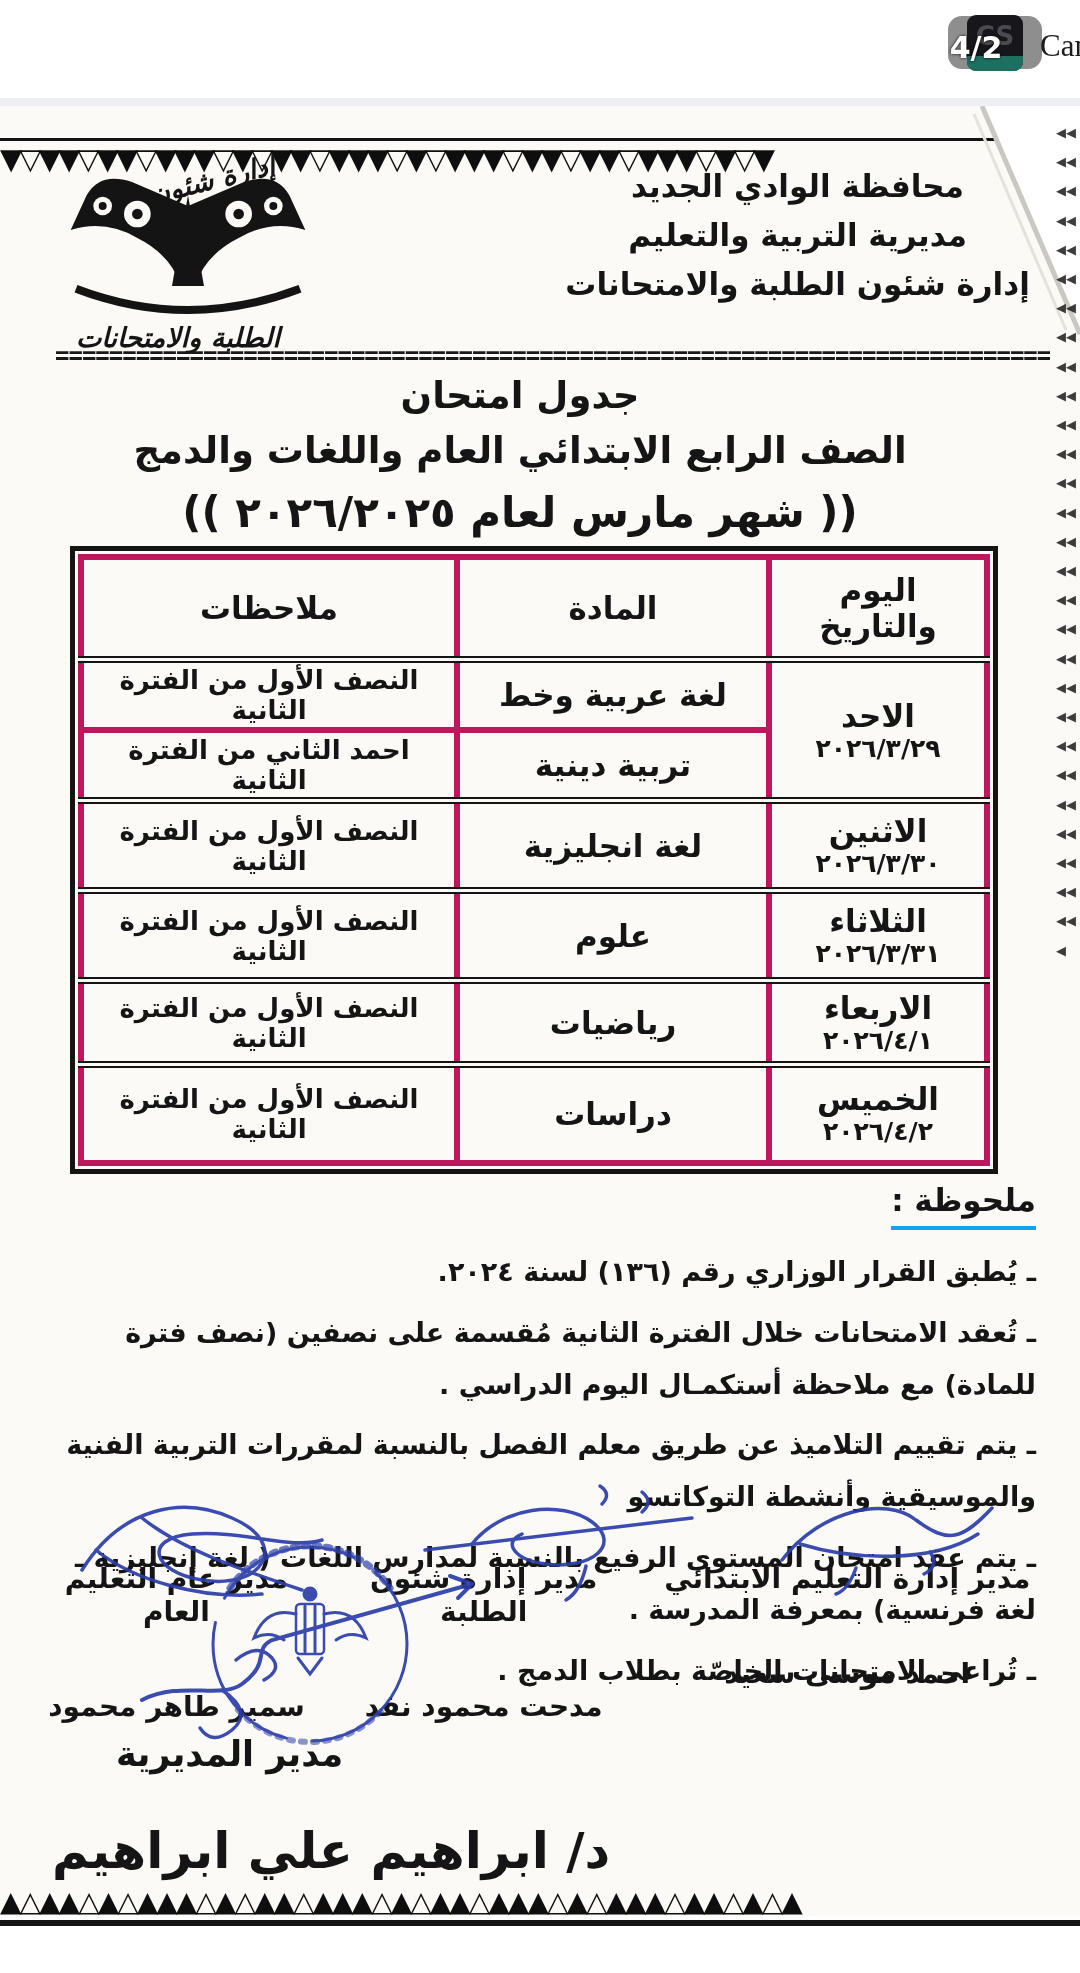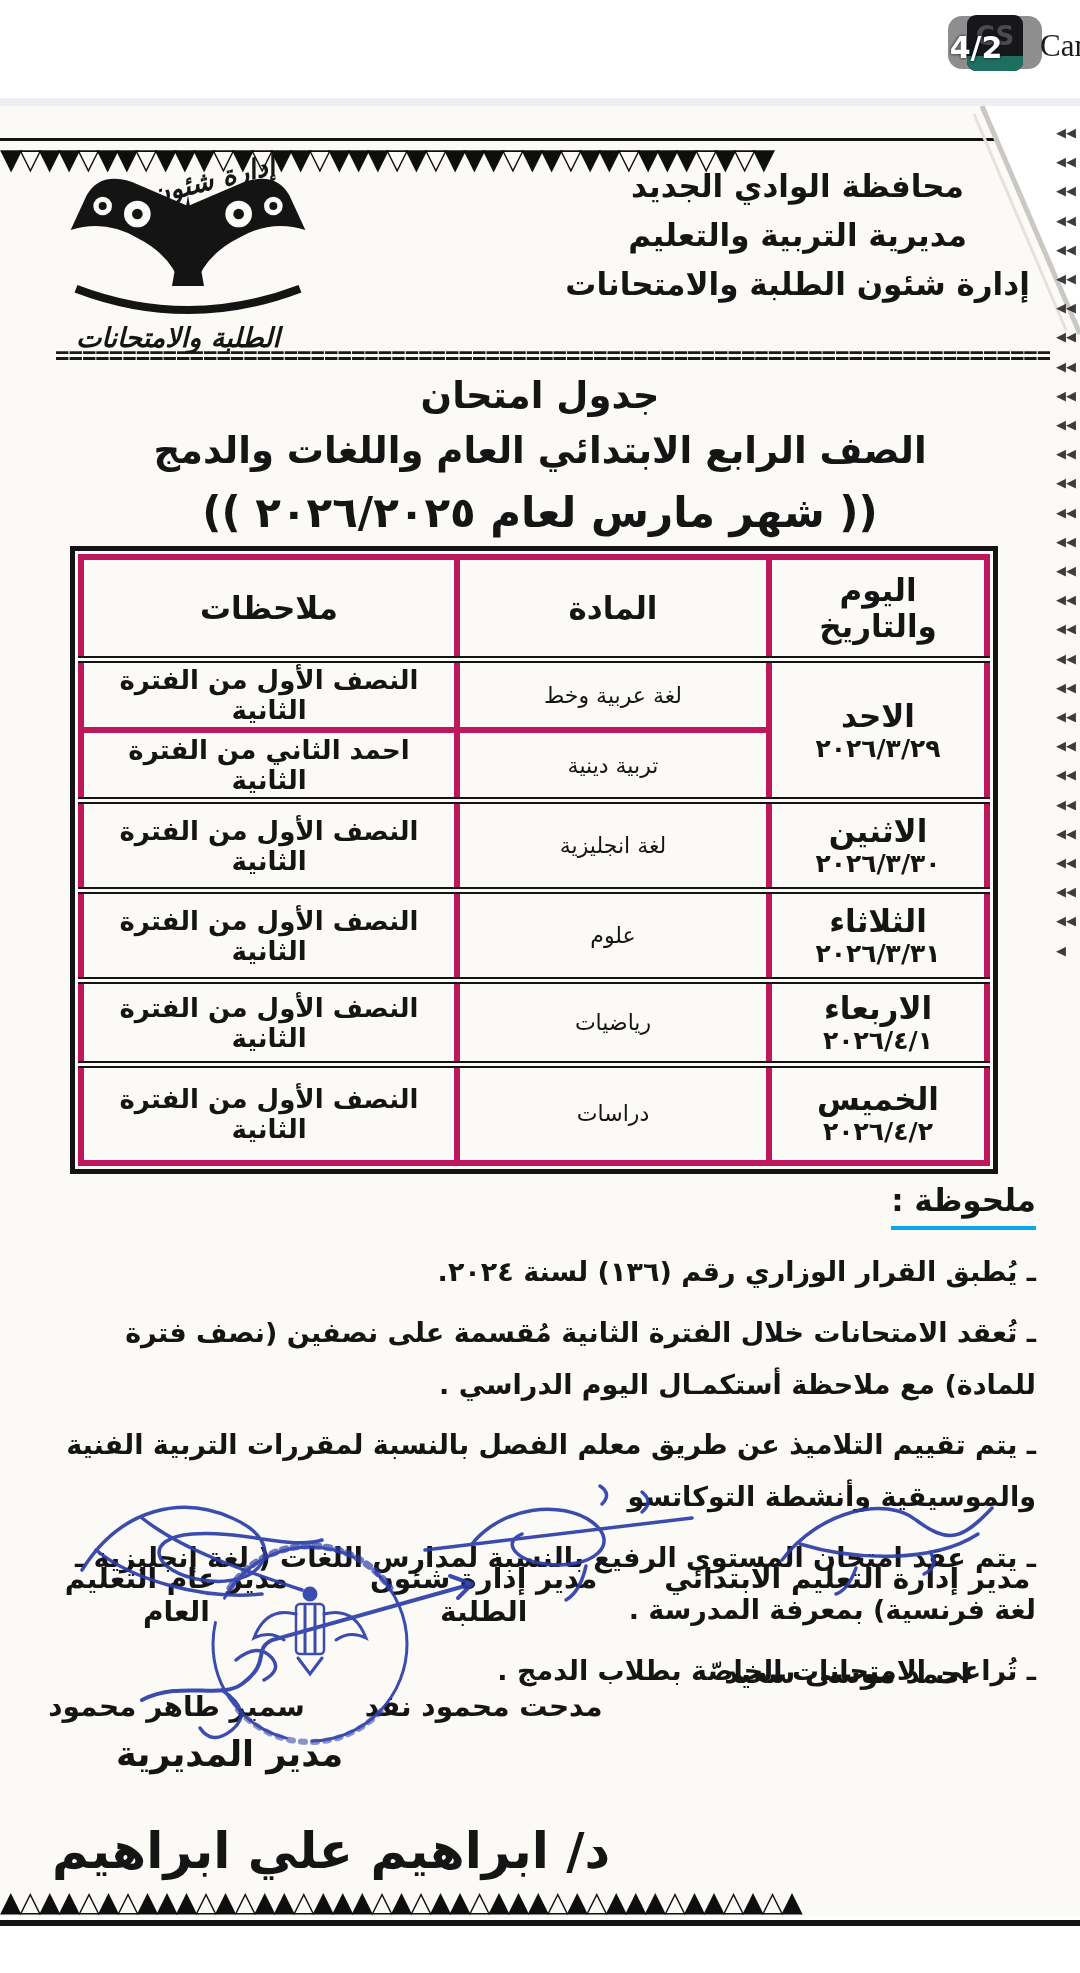--- a/index.html
+++ b/index.html
@@ -28,33 +28,33 @@
   
   .logo-wrap{position:absolute;left:28px;top:60px;width:320px;height:200px;text-align:center;}
   .logo-top-text{position:absolute;left:120px;top:-2px;font-size:27px;font-weight:bold;transform:rotate(-14deg);
                  letter-spacing:1px;font-style:italic;}
   .logo-bottom-text{position:absolute;left:0px;top:156px;width:300px;font-size:27px;font-weight:bold;font-style:italic;}
   .dept{position:absolute;left:545px;top:56px;width:505px;text-align:center;direction:rtl;
         font-weight:bold;font-size:31px;line-height:1.58;}
   .sep{position:absolute;left:55px;top:236px;width:995px;overflow:hidden;white-space:nowrap;
        font-family:"DejaVu Sans Mono",monospace;font-weight:bold;font-size:24px;letter-spacing:-1px;color:#191919;}
   
-  .titles{position:absolute;left:0;top:268px;width:1040px;text-align:center;direction:rtl;font-weight:bold;margin-left:20px;}
+  .titles{position:absolute;left:0;top:268px;width:1040px;text-align:center;direction:rtl;font-weight:bold;}
   .t1{font-size:37px;margin:0 0 12px 0;}
   .t2{font-size:37px;margin:0 0 16px 0;}
   .t3{font-size:42px;letter-spacing:1px;}
   
   .table-frame{position:absolute;left:70px;top:440px;border:5px solid #141414;padding:3px;background:#fbfaf7;}
   table.sched{border-collapse:collapse;direction:rtl;width:906px;table-layout:fixed;}
   table.sched td{border:6px solid #be185d;text-align:center;vertical-align:middle;padding:2px 6px;}
   tr.hrow td{border-bottom:7px double #141414;height:92px;font-weight:bold;font-size:31px;}
   tr.grow td{border-top:7px double #141414;}
   .day-name{font-weight:bold;font-size:31px;}
   .day-date{font-weight:bold;font-size:25px;letter-spacing:4px;margin-top:0;white-space:nowrap;}
-  .subj{font-weight:normal;font-size:22px;}
+  .subj{font-weight:bold;font-size:31px;}
   .cellnote{font-weight:bold;font-size:26px;}
   .pre{white-space:pre-line;}
   
   .note-head{position:absolute;right:44px;top:1076px;direction:rtl;font-weight:bold;font-size:31px;
              border-bottom:4px solid #0ea5e9;padding-bottom:8px;}
   .note-list{position:absolute;right:44px;left:30px;top:1140px;direction:rtl;text-align:right;
              font-weight:bold;font-size:27px;line-height:1.92;}
   .note-item{margin-bottom:9px;}
   
   .sig-row{position:absolute;left:28px;right:28px;top:1456px;display:flex;direction:rtl;}

